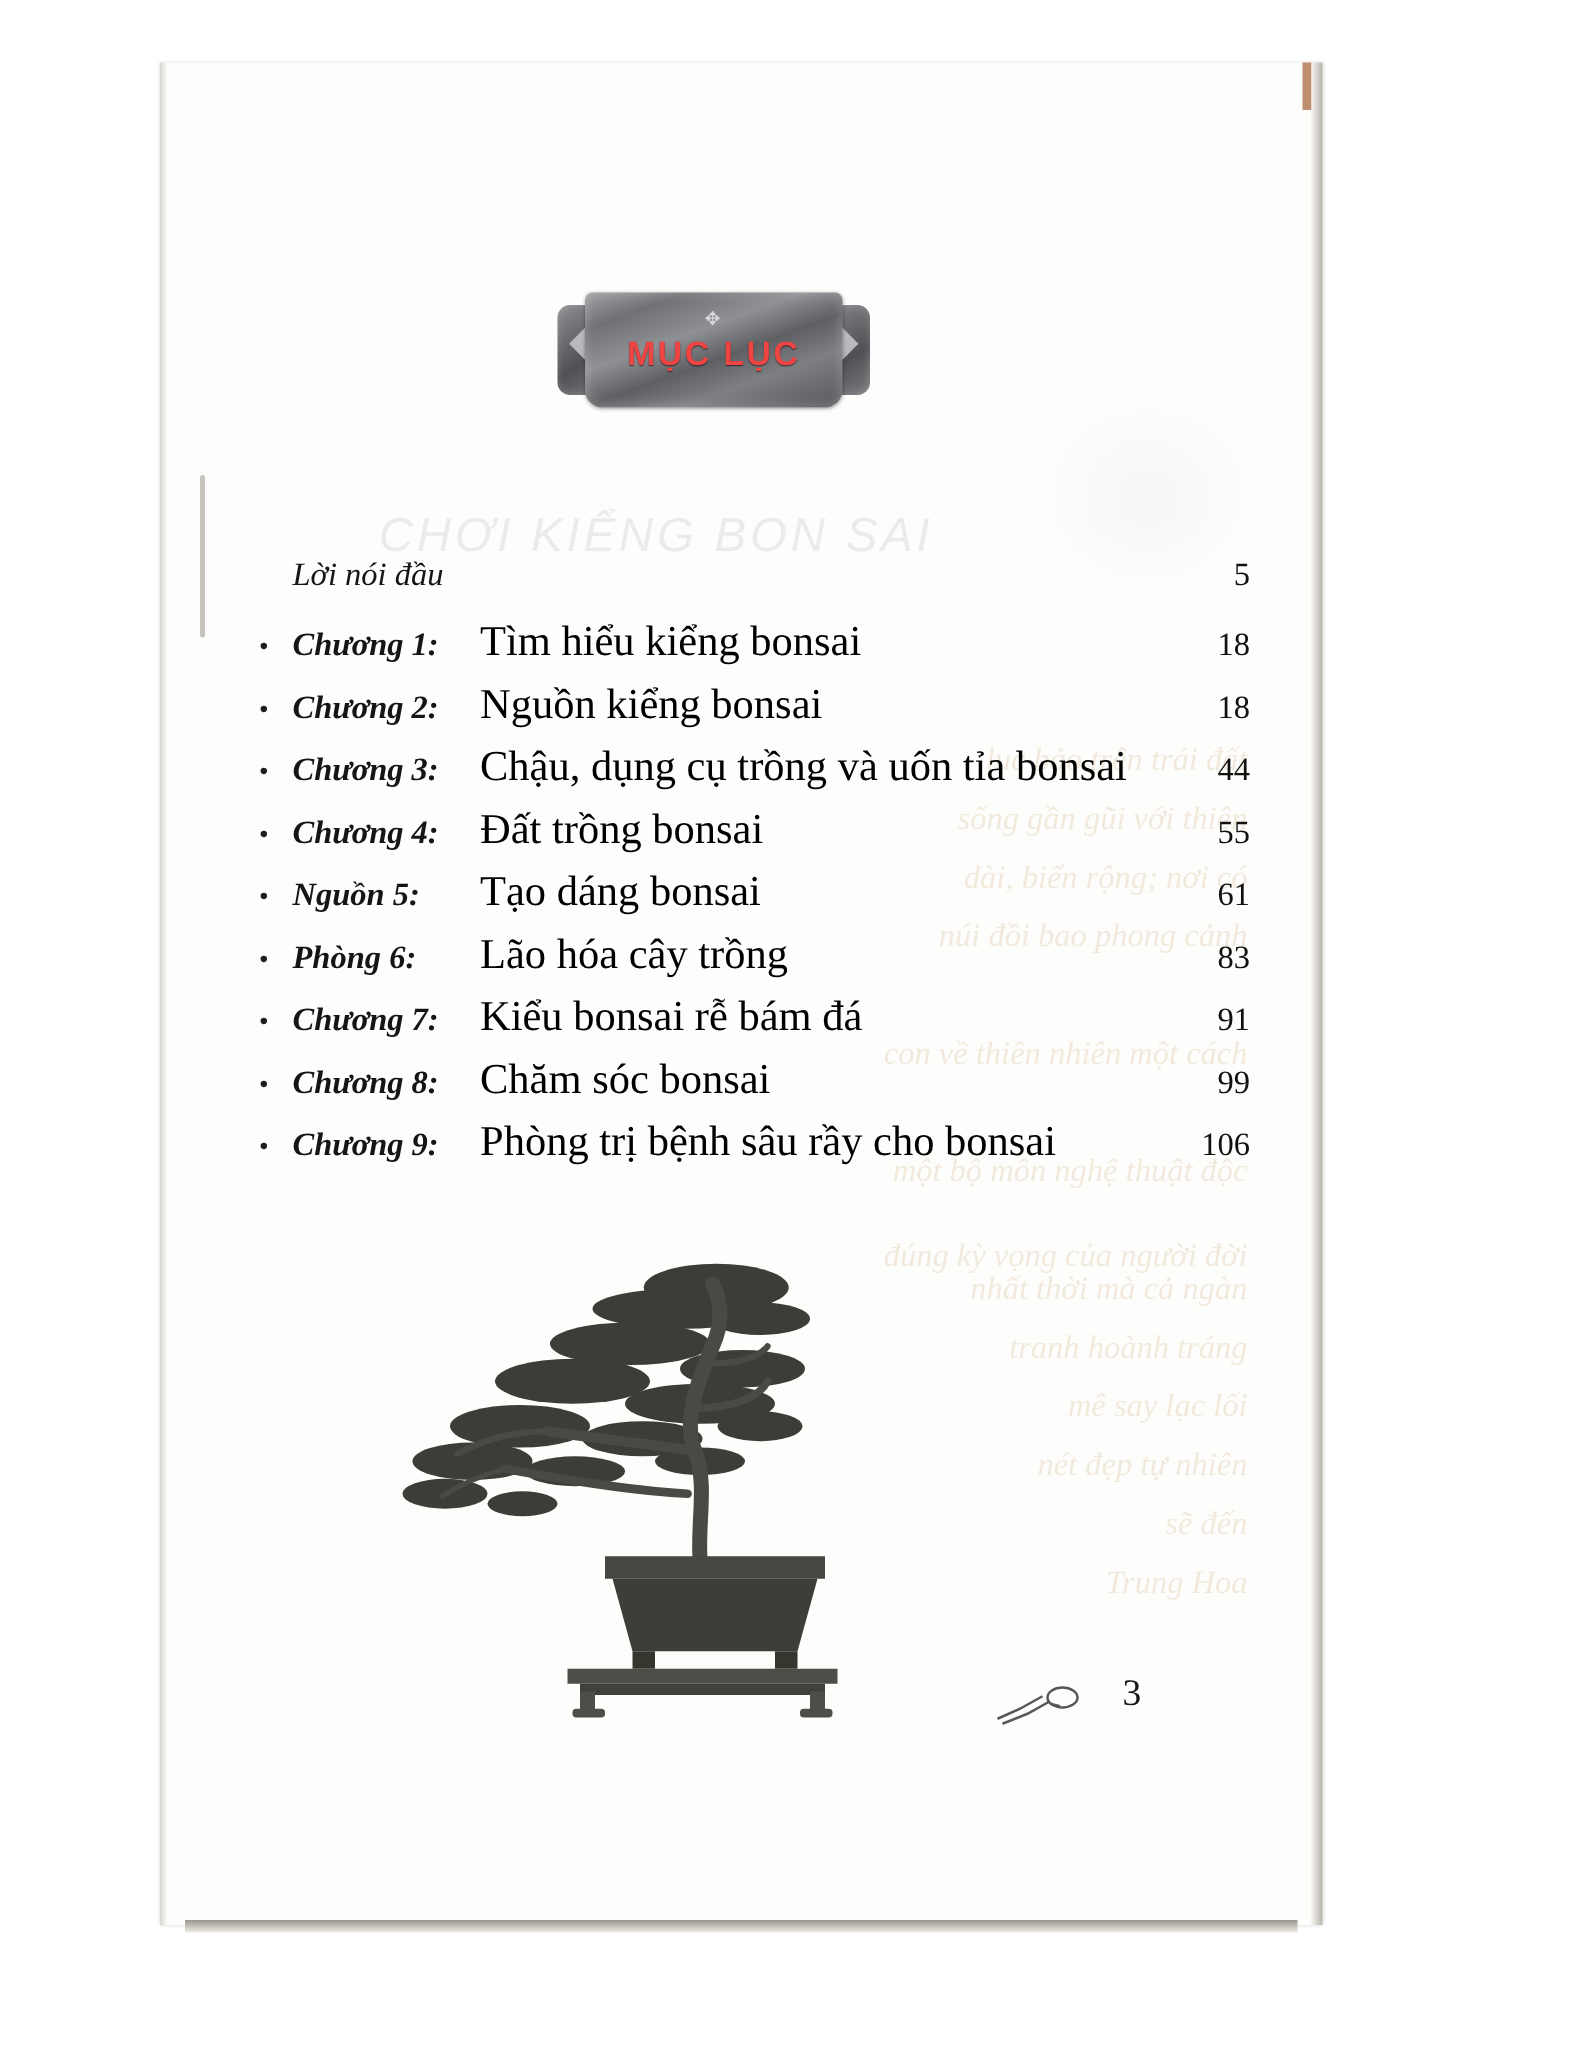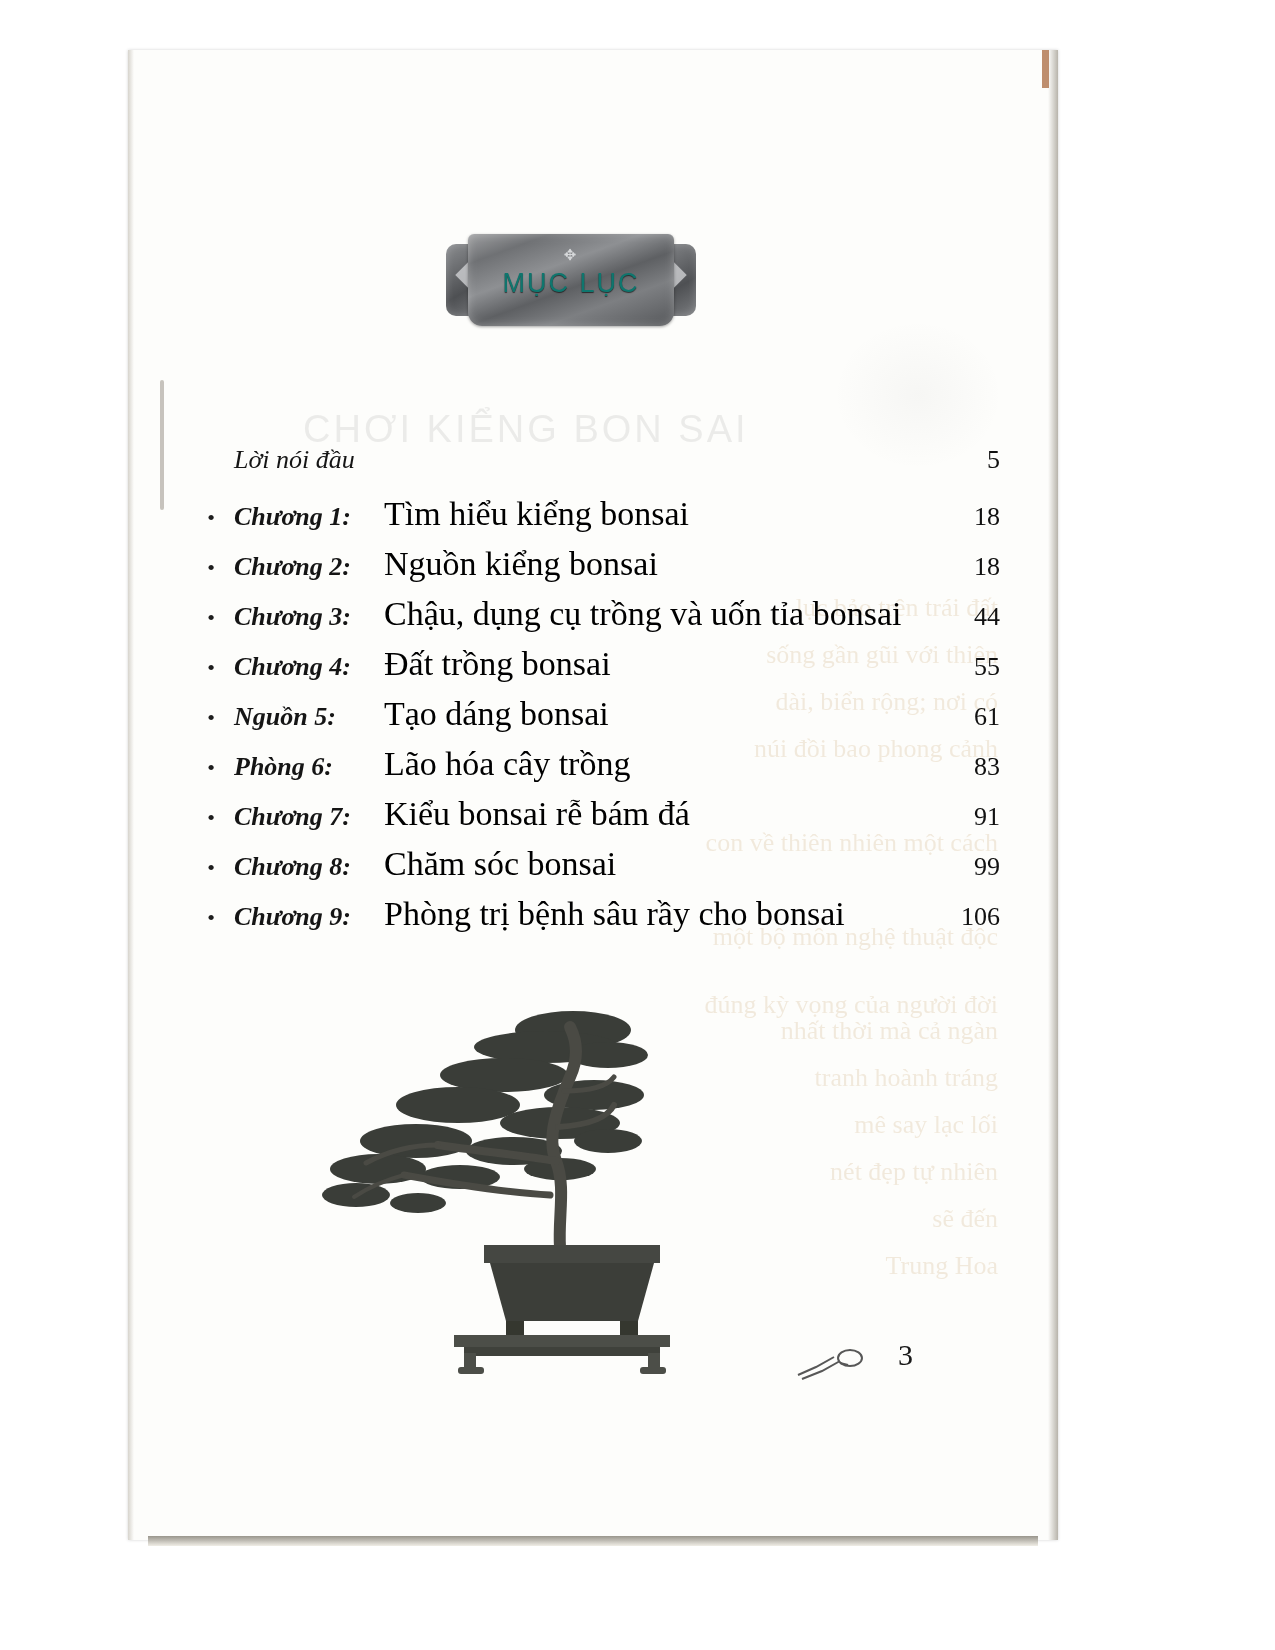--- a/index.html
+++ b/index.html
@@ -61,20 +61,21 @@
     opacity: .75;
   }
 
   
   #ghost-layer {
     position: absolute;
     left: 0; top: 0; width: 930px; height: 1490px;
     pointer-events: none;
     opacity: 0.12;
     color: #3a3a3a;
+    font-style: italic;
   }
   #ghost-title {
     position: absolute;
     left: 175px; top: 358px;
     font-size: 38px;
     letter-spacing: 3px;
     font-family: "Liberation Sans", sans-serif;
     color: #555;
     opacity: .85;
     white-space: nowrap;
@@ -137,24 +138,24 @@
     text-align: center;
     font-size: 15px;
     color: #d6d8da;
     letter-spacing: 2px;
   }
   #plaque-title {
     position: absolute;
     left: 0; right: 0; top: 34px;
     text-align: center;
     font-family: "Liberation Sans", sans-serif;
-    font-weight: normal;
+    font-weight: bold;
     font-size: 27px;
     letter-spacing: 2px;
-    color: #0f766e;
+    color: #ef4444;
     text-shadow: 0 1px 1px rgba(0,0,0,0.6);
   }
 
   
   #toc {
     position: absolute;
     left: 60px;
     top: 395px;
     width: 812px;
   }

